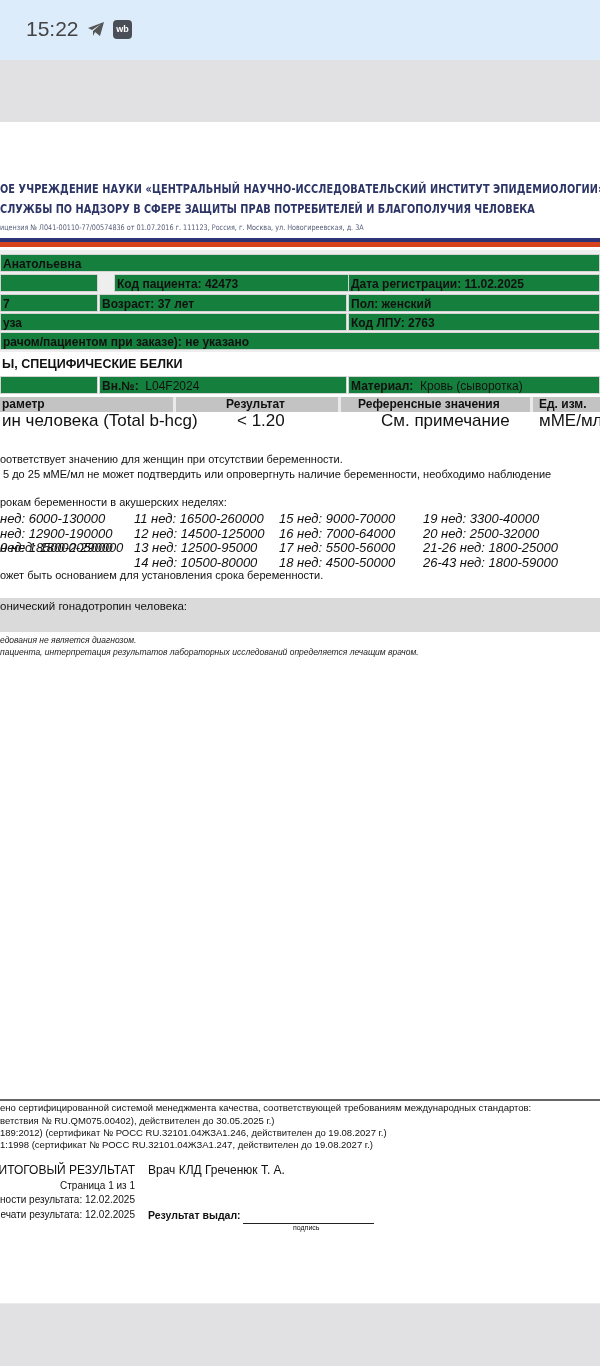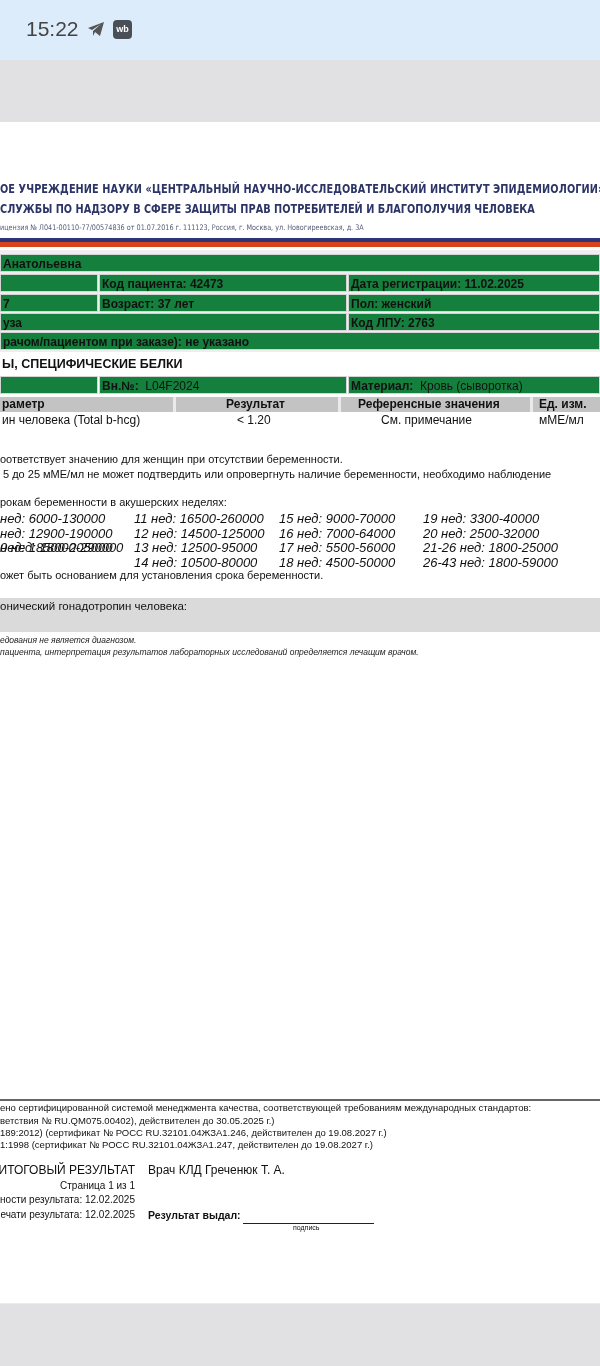--- a/index.html
+++ b/index.html
@@ -36,21 +36,21 @@
   .flag .b { height: 4px; background: #2d3576; }
   .flag .r { height: 5px; background: #d6431c; }
 
   .row { position: absolute; left: 0; width: 600px; font-size: 12px; font-weight: bold; }
   .cell { position: absolute; top: 0; height: 18px; line-height: 18px; padding-left: 2px; background: #15803d; border: 1px solid #d4d4d4; white-space: nowrap; overflow: hidden; }
   .bgband { position: absolute; left: 0; width: 600px; background: #eeeeee; }
 
   .tbl-head { position: absolute; left: 0; top: 275px; width: 600px; height: 15px; background: #c3c3c3; font-size: 12px; font-weight: bold; }
   .tbl-head span, .tbl-row span { position: absolute; top: 0; line-height: 15px; white-space: nowrap; }
   .tbl-head .sep { position: absolute; top: 0; width: 3px; height: 15px; background: #eaeaea; }
-  .tbl-row { position: absolute; left: 0; top: 291px; width: 600px; height: 16px; font-size: 12px; text-align: right; }
+  .tbl-row { position: absolute; left: 0; top: 291px; width: 600px; height: 16px; font-size: 17px; text-align: right; }
 
   .note { position: absolute; left: 0; font-size: 11px; white-space: nowrap; color: #111; }
   .grid-item { position: absolute; font-size: 13px; white-space: nowrap; font-style: italic; }
   .method-band { position: absolute; left: 0; top: 476px; width: 600px; height: 34px; background: #dadada; }
   .method1 { position: absolute; left: 0; top: 478px; font-size: 11.5px; white-space: nowrap; }
   .method2 { position: absolute; left: 0; top: 493px; font-size: 12px; font-style: italic; white-space: nowrap; }
   .disc { position: absolute; left: 0; font-size: 8.5px; font-style: italic; white-space: nowrap; color: #222; }
 
   .footline { position: absolute; left: 0; top: 977px; width: 600px; height: 2px; background: #666; }
   .cert { position: absolute; left: 0; font-size: 9.5px; white-space: nowrap; color: #111; }
@@ -79,21 +79,21 @@
       <div class="r"></div>
     </div>
 
   <div class="bgband" style="top:128px;height:102px;"></div>
 
   <div class="row" style="top:132px;">
     <div class="cell" style="left:0;width:600px;">Анатольевна</div>
   </div>
   <div class="row" style="top:152px;">
     <div class="cell" style="left:0;width:98px;"></div>
-    <div class="cell" style="left:99px;width:248px;">Код пациента: 42473</div>
+    <div class="cell" style="left:114px;width:248px;">Код пациента: 42473</div>
     <div class="cell" style="left:348px;width:252px;">Дата регистрации: 11.02.2025</div>
   </div>
   <div class="row" style="top:172px;">
     <div class="cell" style="left:0;width:98px;">7</div>
     <div class="cell" style="left:99px;width:248px;">Возраст: 37 лет</div>
     <div class="cell" style="left:348px;width:252px;">Пол: женский</div>
   </div>
   <div class="row" style="top:191px;">
     <div class="cell" style="left:0;width:347px;">уза</div>
     <div class="cell" style="left:348px;width:252px;">Код ЛПУ: 2763</div>

